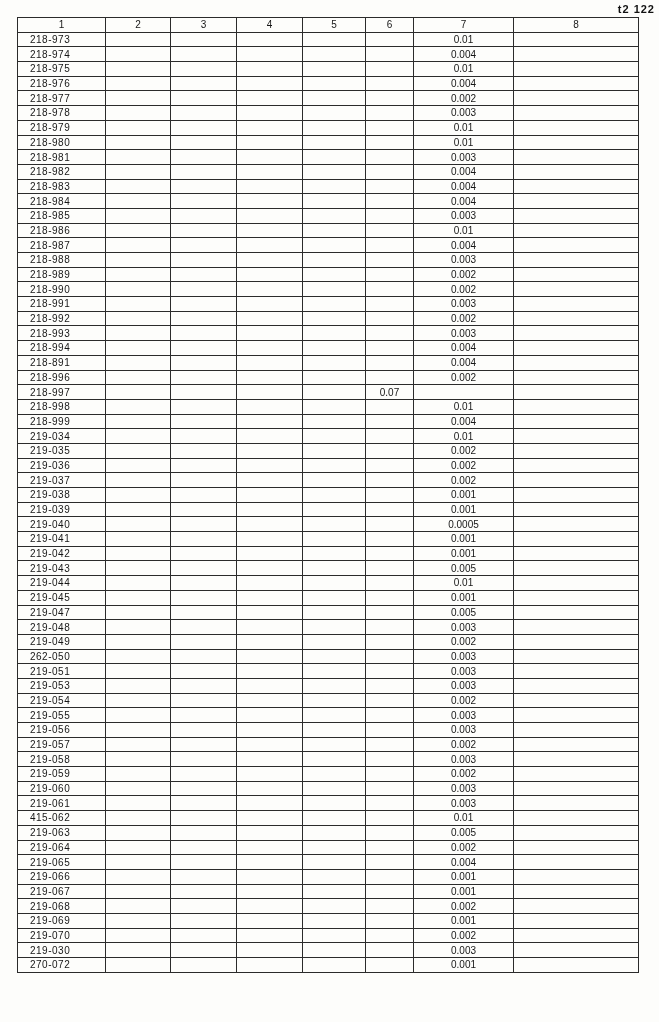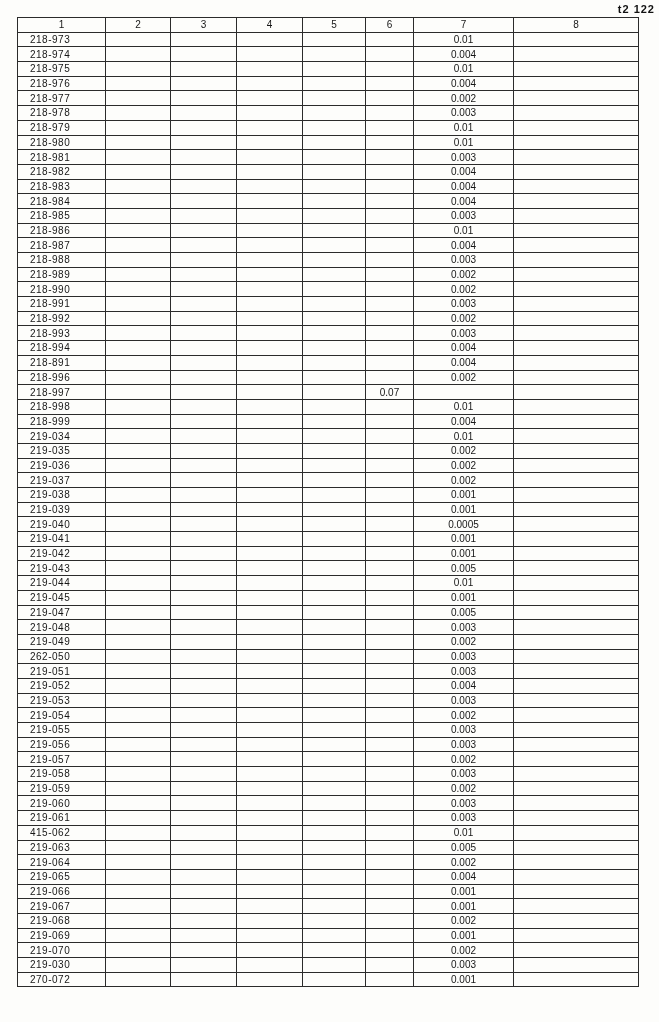--- a/index.html
+++ b/index.html
@@ -528,30 +528,20 @@
           <td class="c1">219-051</td>
           <td class="c2"></td>
           <td class="c3"></td>
           <td class="c4"></td>
           <td class="c5"></td>
           <td class="c6"></td>
           <td class="c7">0.003</td>
           <td class="c8"></td>
         </tr>
         <tr>
-          <td class="c1">219-052</td>
-          <td class="c2"></td>
-          <td class="c3"></td>
-          <td class="c4"></td>
-          <td class="c5"></td>
-          <td class="c6"></td>
-          <td class="c7">0.004</td>
-          <td class="c8"></td>
-        </tr>
-        <tr>
           <td class="c1">219-053</td>
           <td class="c2"></td>
           <td class="c3"></td>
           <td class="c4"></td>
           <td class="c5"></td>
           <td class="c6"></td>
           <td class="c7">0.003</td>
           <td class="c8"></td>
         </tr>
         <tr>

